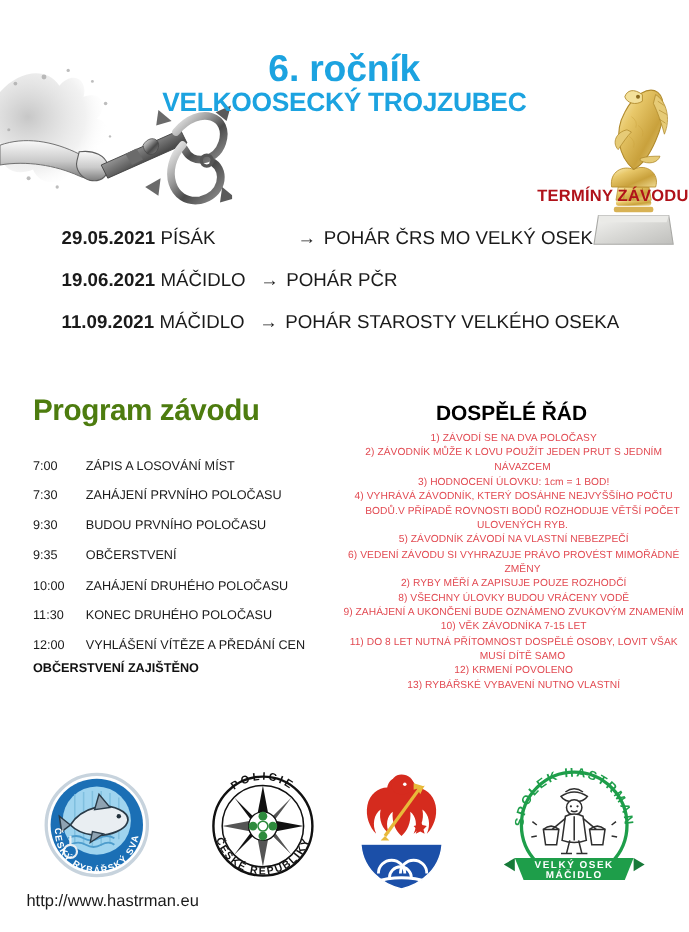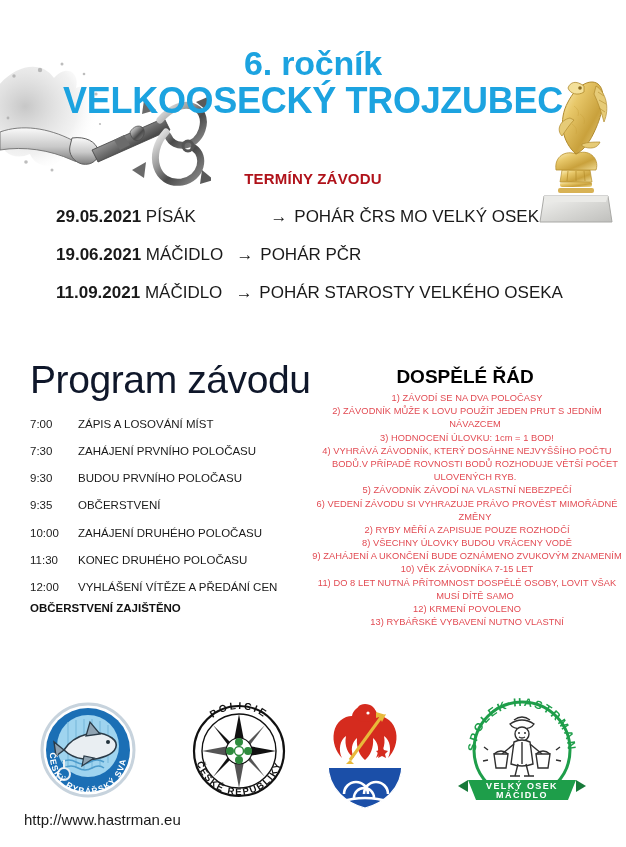--- a/index.html
+++ b/index.html
@@ -44,33 +44,33 @@
     text-align: center;
   }
   .title-line1 {
     font-size: 34px;
     font-weight: bold;
     color: #1CA3E0;
     line-height: 1.04;
     letter-spacing: -0.2px;
   }
   .title-line2 {
-    font-size: 36px;
+    font-size: 24px;
     font-weight: bold;
     color: #1CA3E0;
     line-height: 1.12;
     letter-spacing: -0.3px;
   }
 
   .dates-heading {
     position: absolute;
     left: 0;
     top: 170px;
     width: 626px;
-    text-align: center;
+    text-align: right;
     font-size: 15px;
     font-weight: bold;
     color: #B0121A;
     letter-spacing: 0.2px;
   }
 
   .dates-list {
     position: absolute;
     left: 56px;
     top: 207px;
@@ -90,23 +90,23 @@
   }
   .date-row.r0 .d-place { min-width: 118px; }
   .date-row.r1 .d-place, .date-row.r2 .d-place { min-width: 84px; }
   .date-row .d-arrow { padding: 0 2px; }
 
   
   .program-heading {
     position: absolute;
     left: 30px;
     top: 358px;
-    font-size: 39px;
-    font-weight: normal;
-    color: #0f172a;
+    font-size: 27px;
+    font-weight: bold;
+    color: #4d7c0f;
     letter-spacing: -0.4px;
   }
   .program-list {
     position: absolute;
     left: 30px;
     top: 402px;
     width: 290px;
     margin-top: 16px;
   }
   .prog-row {

